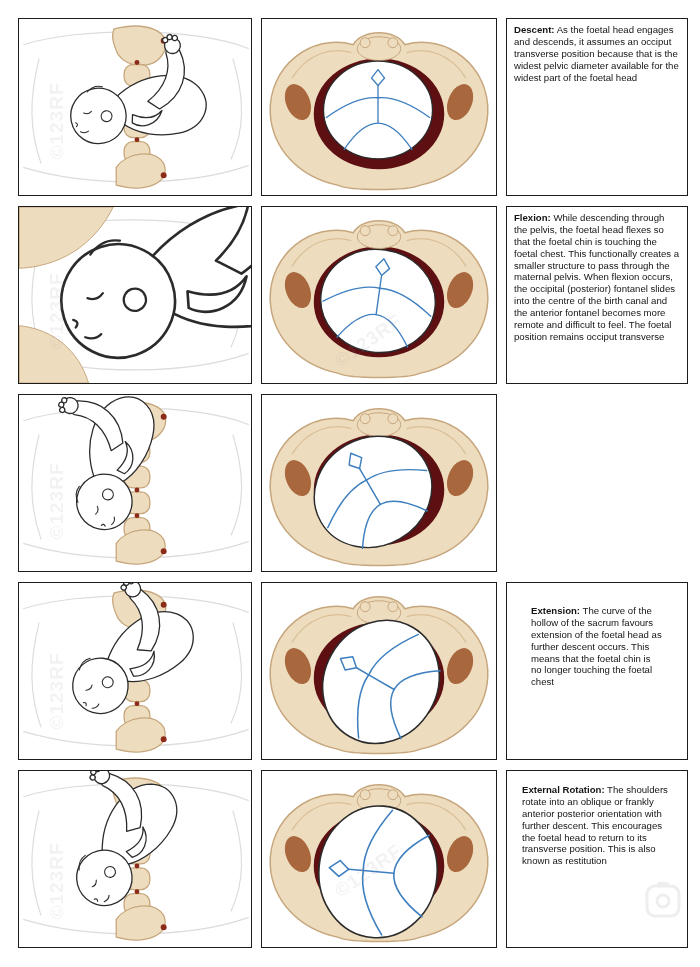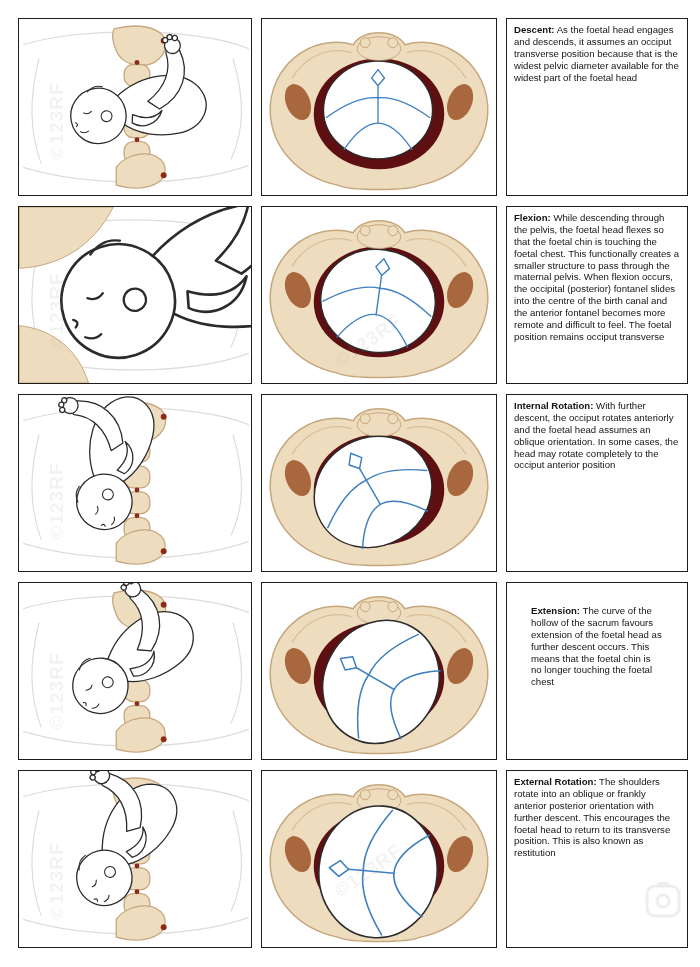--- a/index.html
+++ b/index.html
@@ -171,23 +171,20 @@
         </svg>
       </div>
       <div class="panel p-mid">
         <svg viewBox="0 0 236 178">
           <use href="#pelvisInlet"></use>
           <g transform="translate(112,98) rotate(-30) scale(1.05)">
               <use href="#skullTop"></use>
             </g>
         </svg>
       </div>
-      <div class="panel p-text">
-        <p style="margin:0"><b>Internal Rotation:</b><span> With further descent, the occiput rotates anteriorly and the foetal head assumes an oblique orientation. In some cases, the head may rotate completely to the occiput anterior position</span></p>
-      </div>
     </div>
 
     <div class="row">
       <div class="panel p-left">
         <svg viewBox="0 0 234 178">
           <use href="#motherCurves"></use>
           <use href="#pelvisSide"></use>
           <g transform="translate(82,104) rotate(-40)">
               <use href="#fetusSide"></use>
             </g>
@@ -218,21 +215,21 @@
       </div>
       <div class="panel p-mid">
         <svg viewBox="0 0 236 178">
           <use href="#pelvisInlet"></use>
           <g transform="translate(117,102) rotate(-85) scale(1.15)">
               <use href="#skullTop"></use>
             </g>
         </svg>
       </div>
       <div class="panel p-text">
-        <p style="margin:0"><b>External Rotation:</b><span> The shoulders rotate into an oblique or frankly anterior posterior orientation with further descent. This encourages the foetal head to return to its transverse position. This is also known as restitution</span></p>
+        <p style="margin:8px"><b>External Rotation:</b><span> The shoulders rotate into an oblique or frankly anterior posterior orientation with further descent. This encourages the foetal head to return to its transverse position. This is also known as restitution</span></p>
       </div>
     </div>
 
   </div>
 
   <div class="watermark wm-vert" style="left:18px; top:110px;"><span>©</span><span>123RF</span></div>
   <div class="watermark wm-vert" style="left:18px; top:300px;"><span>©</span><span>123RF</span></div>
   <div class="watermark wm-vert" style="left:18px; top:490px;"><span>©</span><span>123RF</span></div>
   <div class="watermark wm-vert" style="left:18px; top:680px;"><span>©</span><span>123RF</span></div>
   <div class="watermark wm-vert" style="left:18px; top:870px;"><span>©</span><span>123RF</span></div>

